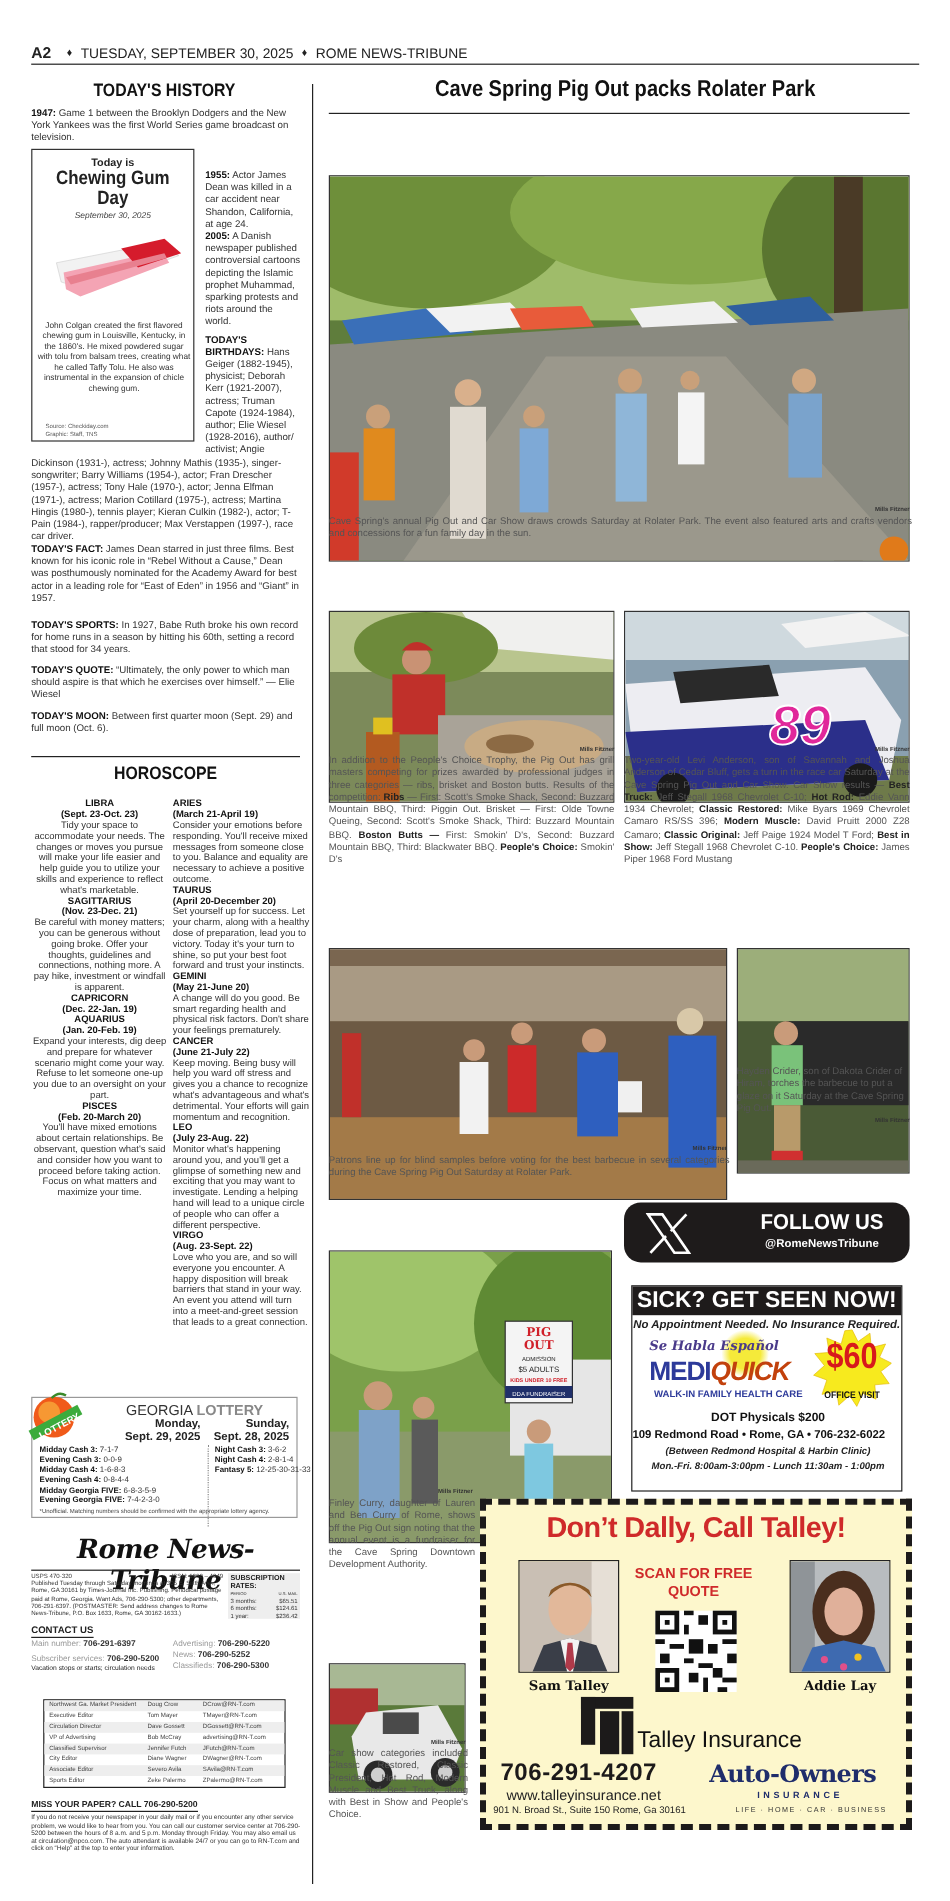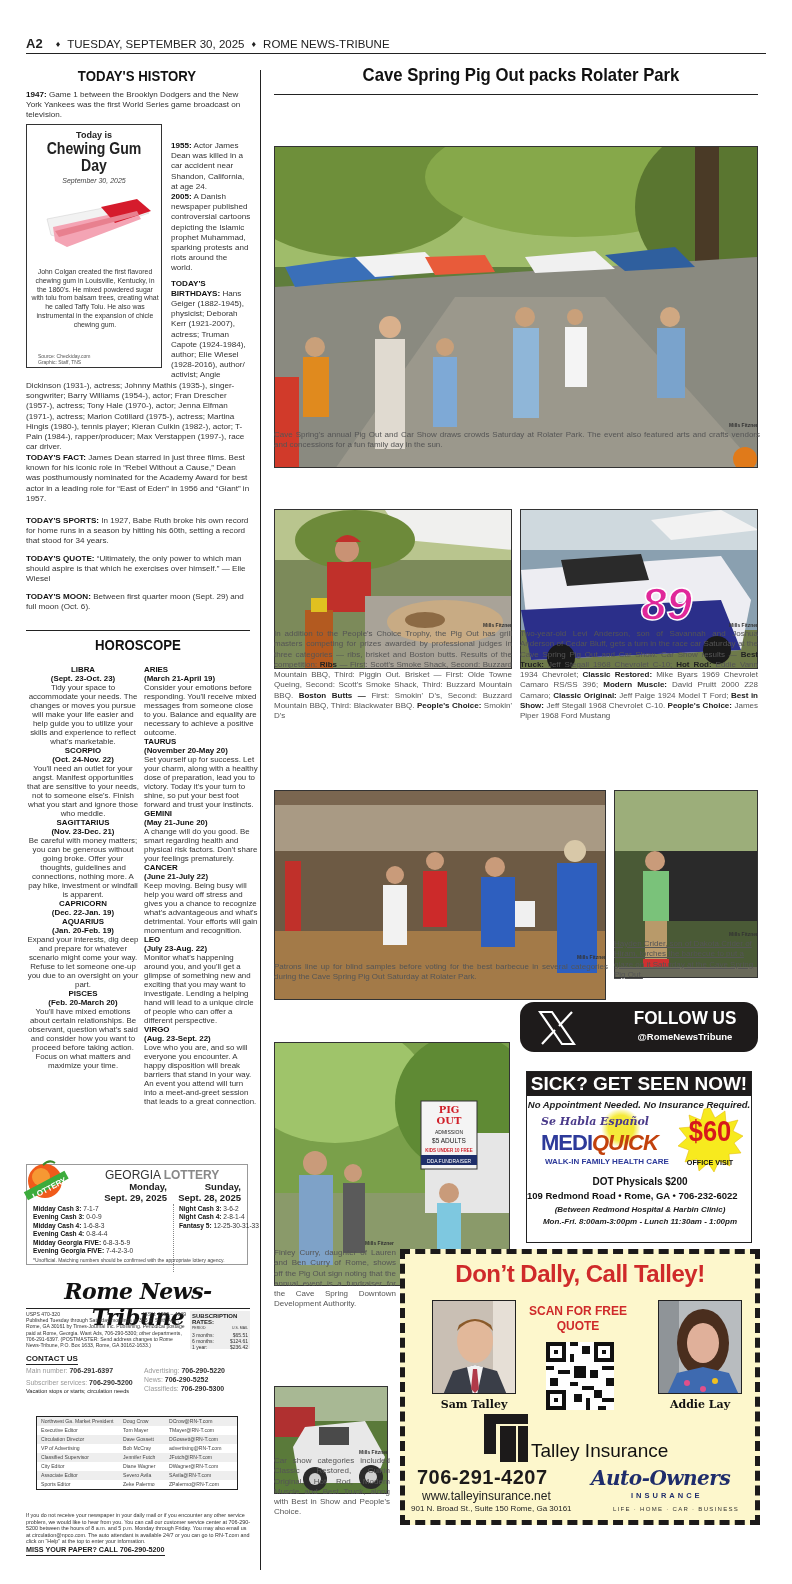--- a/index.html
+++ b/index.html
@@ -62,21 +62,21 @@
   #contact-h { left: 26px; top: 1354px; font-weight: bold; font-size: 8px; border-bottom: 1px solid #222; padding-bottom: 1px; }
   .ct { font-size: 6.8px; line-height: 9px; color: #999; white-space: nowrap; }
   .ct b { color: #333; font-size: 7px; }
   #contact-l { left: 26px; top: 1366px; }
   #contact-r { left: 144px; top: 1366px; }
   #contact-l .vac { color: #222; font-size: 5.6px; }
   #staff { left: 36px; top: 1416px; width: 202px; border: 1px solid #222; }
   #staff .srow { display: flex; font-size: 5.1px; height: 9px; line-height: 9px; color: #444; padding-left: 4px; }
   #staff .srow:nth-child(odd) { background: #eee; }
   #staff .c1 { width: 82px; } #staff .c2 { width: 46px; } #staff .c3 { flex: 1; }
-  #miss-h { left: 26px; top: 1499px; font-weight: bold; font-size: 7.2px; border-bottom: 1px solid #222; padding-bottom: 1px; color: #222; margin-top: 46px; }
+  #miss-h { left: 26px; top: 1499px; font-weight: bold; font-size: 7.2px; border-bottom: 1px solid #222; padding-bottom: 1px; color: #222; }
   #miss-t { left: 26px; top: 1512px; width: 226px; font-size: 5.4px; line-height: 6.6px; color: #333; }
 
   
   #coldiv { left: 260px; top: 70px; width: 1px; height: 1500px; background: #222; }
 
   
   #main-head { left: 274px; top: 64px; width: 494px; font-weight: bold; font-size: 19px; text-align: center; transform: scaleX(0.88); color: #111; }
   #head-rule { left: 274px; top: 94px; width: 484px; height: 1px; background: #222; }
   .photo { border: 1px solid #333; overflow: hidden; margin-top: 48px; }
   .credit { font-size: 5px; color: #333; text-align: right; font-weight: bold; }
@@ -89,21 +89,21 @@
   #p2c { left: 274px; top: 622px; width: 238px; }
   #cap2 { left: 274px; top: 629px; width: 238px; }
   #p3 { left: 520px; top: 461px; width: 238px; height: 160px; }
   #p3c { left: 520px; top: 622px; width: 238px; }
   #cap3 { left: 520px; top: 629px; width: 238px; }
   #p4 { left: 274px; top: 742px; width: 332px; height: 210px; }
   #p4c { left: 274px; top: 954px; width: 332px; }
   #cap4 { left: 274px; top: 962px; width: 334px; }
   #p5 { left: 614px; top: 742px; width: 144px; height: 188px; }
   #p5c { left: 614px; top: 931px; width: 144px; }
-  #cap5 { left: 614px; top: 939px; width: 146px; text-decoration: underline; }
+  #cap5 { left: 614px; top: 888px; width: 146px; }
   #p6 { left: 274px; top: 994px; width: 236px; height: 244px; }
   #p6c { left: 274px; top: 1240px; width: 120px; }
   #cap6 { left: 274px; top: 1248px; width: 122px; }
   #p7 { left: 274px; top: 1338px; width: 114px; height: 108px; }
   #p7c { left: 274px; top: 1449px; width: 114px; }
   #cap7 { left: 274px; top: 1456px; width: 116px; }
 
   
   #ad-x { left: 520px; top: 1002px; width: 238px; height: 50px; background: #1e1b1b; border-radius: 14px; }
   #ad-x .xlogo { position: absolute; left: 18px; top: 8px; width: 38px; height: 36px; }
@@ -131,21 +131,21 @@
   #ad-talley .th { position: absolute; left: 0; top: 6px; width: 350px; text-align: center; color: #cf2a2a; font-weight: bold; font-size: 24px; letter-spacing: -0.5px; }
   #ad-talley .portrait { position: absolute; width: 84px; height: 94px; border: 1px solid #222; overflow: hidden; }
   #ad-talley .pname { position: absolute; width: 100px; text-align: center; font-family: "DejaVu Serif", serif; font-weight: bold; font-size: 11px; color: #111; }
   #ad-talley .scan { position: absolute; left: 118px; top: 50px; width: 110px; text-align: center; color: #cf2a2a; font-weight: bold; font-size: 12px; line-height: 15px; }
   #ad-talley .qr { position: absolute; left: 141px; top: 88px; width: 68px; height: 68px; }
   #ad-talley .tlogo { position: absolute; left: 79px; top: 160px; width: 44px; height: 48px; }
   #ad-talley .tname { position: absolute; left: 126px; top: 186px; font-size: 19px; color: #111; white-space: nowrap; }
   #ad-talley .phone { position: absolute; left: 12px; top: 212px; font-weight: bold; font-size: 20px; color: #1c1a1a; letter-spacing: 0.5px; white-space: nowrap; }
   #ad-talley .web { position: absolute; left: 17px; top: 235px; font-size: 12px; color: #222; white-space: nowrap; }
   #ad-talley .street { position: absolute; left: 6px; top: 250px; font-size: 8px; color: #222; white-space: nowrap; }
-  #ad-talley .ao { position: absolute; left: 186px; top: 212px; font-family: "DejaVu Serif", serif; font-style: italic; font-weight: bold; font-size: 20px; color: #1f2d6b; white-space: nowrap; letter-spacing: -0.5px; }
+  #ad-talley .ao { position: absolute; left: 186px; top: 212px; font-family: "DejaVu Serif", serif; font-weight: bold; font-size: 20px; color: #1f2d6b; white-space: nowrap; letter-spacing: -0.5px; }
   #ad-talley .aoins { position: absolute; left: 226px; top: 237px; font-weight: bold; font-size: 7.5px; color: #1f2d6b; letter-spacing: 3px; white-space: nowrap; }
   #ad-talley .lines { position: absolute; left: 208px; top: 252px; font-size: 6px; color: #333; letter-spacing: 1.3px; white-space: nowrap; }
 </style>
 </head>
 <body>
 
 <div id="folio" class="abs">
   <span class="pg">A2</span><span class="dia">♦</span><span>TUESDAY, SEPTEMBER 30, 2025</span><span class="dia">♦</span><span>ROME NEWS-TRIBUNE</span>
 </div>
 <div id="hdr-rule" class="abs"></div>
@@ -183,25 +183,20 @@
 
 <div id="horo-rule" class="abs"></div>
 <div id="horo-title" class="abs sec-title">HOROSCOPE</div>
 <div id="horo-left" class="abs horo-col">
   <div>
       <div class="sign">LIBRA</div>
       <div class="sign">(Sept. 23-Oct. 23)</div>
       <div>Tidy your space to accommodate your needs. The changes or moves you pursue will make your life easier and help guide you to utilize your skills and experience to reflect what's marketable.</div>
     </div>
   <div>
-      <div class="sign">SCORPIO</div>
-      <div class="sign">(Oct. 24-Nov. 22)</div>
-      <div>You'll need an outlet for your angst. Manifest opportunities that are sensitive to your needs, not to someone else's. Finish what you start and ignore those who meddle.</div>
-    </div>
-  <div>
       <div class="sign">SAGITTARIUS</div>
       <div class="sign">(Nov. 23-Dec. 21)</div>
       <div>Be careful with money matters; you can be generous without going broke. Offer your thoughts, guidelines and connections, nothing more. A pay hike, investment or windfall is apparent.</div>
     </div>
   <div>
       <div class="sign">CAPRICORN</div>
       <div class="sign">(Dec. 22-Jan. 19)</div>
     </div>
   <div>
       <div class="sign">AQUARIUS</div>
@@ -215,21 +210,21 @@
     </div>
 </div>
 <div id="horo-right" class="abs horo-col">
   <div>
       <div class="sign">ARIES</div>
       <div class="sign">(March 21-April 19)</div>
       <div>Consider your emotions before responding. You'll receive mixed messages from someone close to you. Balance and equality are necessary to achieve a positive outcome.</div>
     </div>
   <div>
       <div class="sign">TAURUS</div>
-      <div class="sign">(November 20-May 20)</div>
+      <div class="sign">(April 20-December 20)</div>
       <div>Set yourself up for success. Let your charm, along with a healthy dose of preparation, lead you to victory. Today it's your turn to shine, so put your best foot forward and trust your instincts.</div>
     </div>
   <div>
       <div class="sign">GEMINI</div>
       <div class="sign">(May 21-June 20)</div>
       <div>A change will do you good. Be smart regarding health and physical risk factors. Don't share your feelings prematurely.</div>
     </div>
   <div>
       <div class="sign">CANCER</div>
       <div class="sign">(June 21-July 22)</div>
@@ -510,21 +505,21 @@
     <rect x="0" y="20" width="40" height="30" fill="#b03030"></rect>
     <polygon points="30,40 90,34 110,70 100,96 24,96 18,60" fill="#e8e8e8"></polygon>
     <rect x="44" y="40" width="30" height="18" fill="#4a4a4a"></rect>
     <circle cx="40" cy="92" r="12" fill="#2a2a2a"></circle>
       <circle cx="40" cy="92" r="6" fill="#cfcfcf"></circle>
     <circle cx="96" cy="90" r="12" fill="#2a2a2a"></circle>
       <circle cx="96" cy="90" r="6" fill="#cfcfcf"></circle>
   </svg>
 </div>
 <div id="p7c" class="abs credit">Mills Fitzner</div>
-<div id="cap7" class="abs cap">Car show categories included Classic Restored, Culkin Original, Hot Rod, Modern Muscle and Best Truck, along with Best in Show and People's Choice.</div>
+<div id="cap7" class="abs cap">Car show categories included Classic Restored, Classic President, Hot Rod, Modern Muscle and Best Truck, along with Best in Show and People's Choice.</div>
 
 <div id="ad-x" class="abs">
   <svg class="xlogo" viewBox="0 0 38 36">
     <path d="M2 2 L14 2 L36 34 L24 34 Z" fill="none" stroke="#fff" stroke-width="2.2"></path>
     <line x1="34" y1="2" x2="21" y2="16" stroke="#fff" stroke-width="2.2"></line>
     <line x1="4" y1="34" x2="17" y2="20" stroke="#fff" stroke-width="2.2"></line>
   </svg>
   <div class="follow">FOLLOW US</div>
   <div class="handle">@RomeNewsTribune</div>
 </div>

